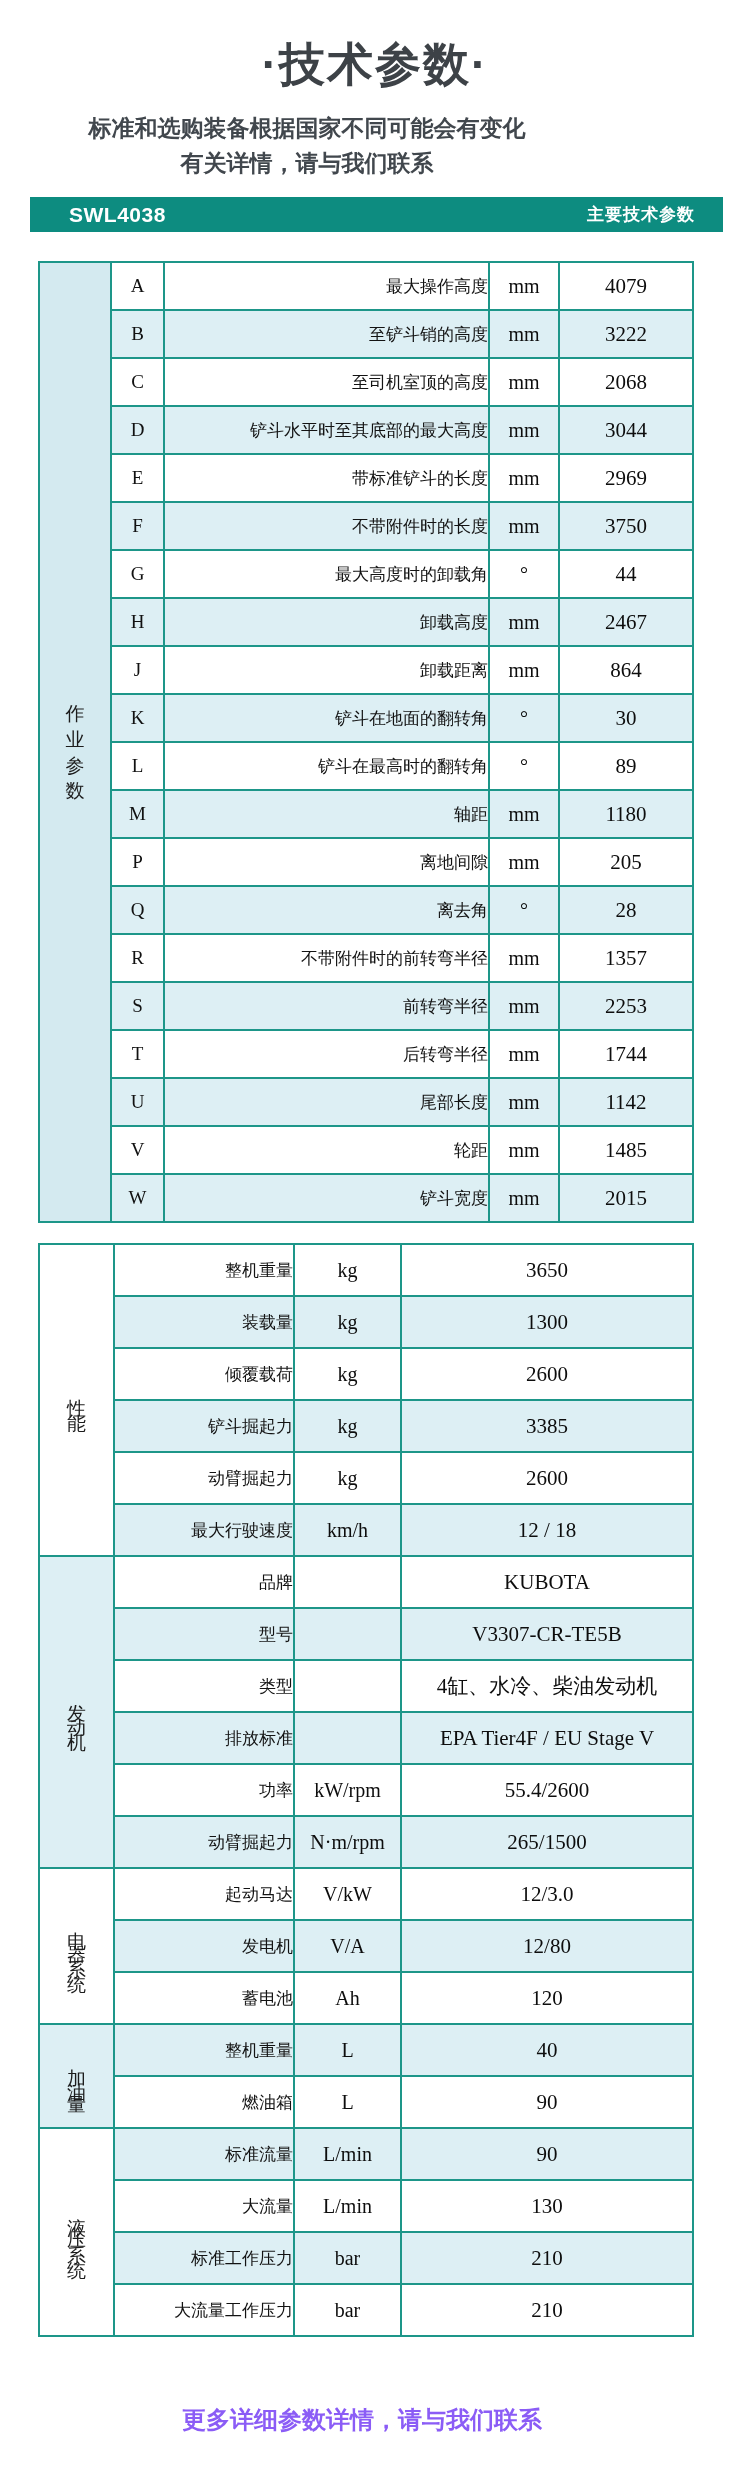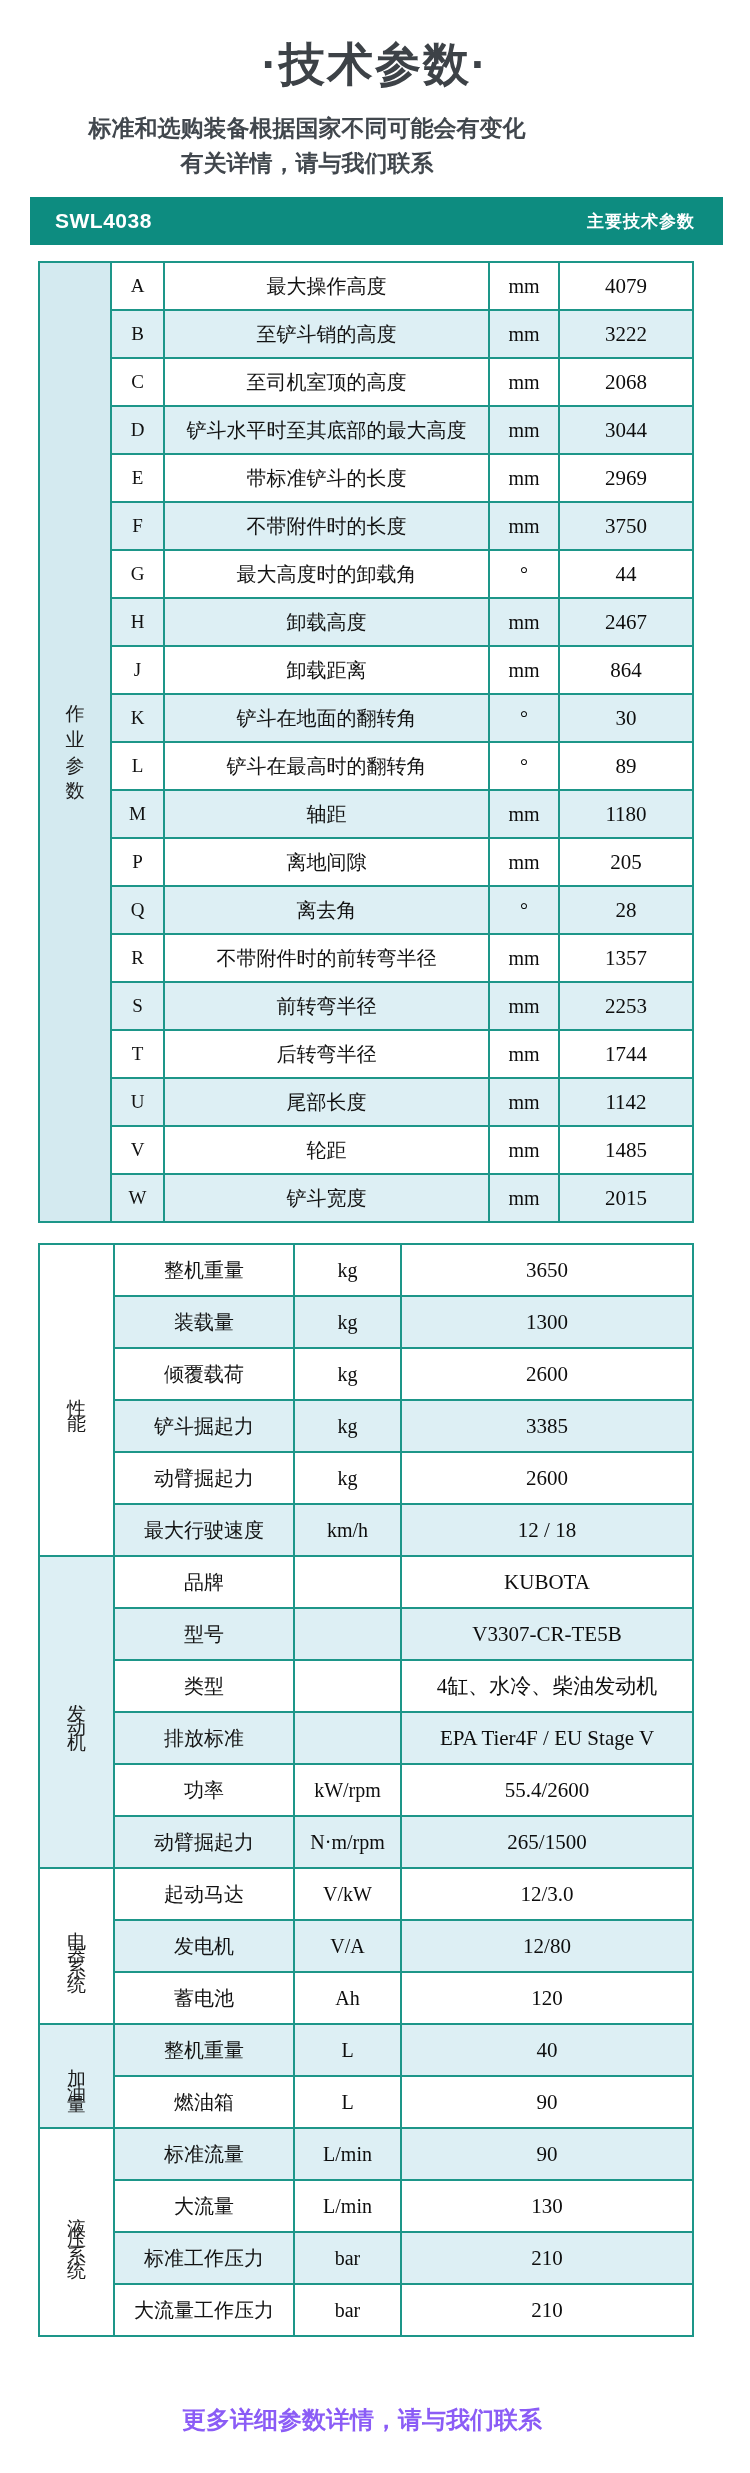--- a/index.html
+++ b/index.html
@@ -19,24 +19,24 @@
     text-align:center;font-size:46px;font-weight:bold;
     color:#3d4247;letter-spacing:2px;line-height:1.25;
   }
   .sub{
     position:absolute;left:0;width:614px;text-align:center;
     font-size:23px;font-weight:bold;color:#41474d;line-height:1.2;
   }
   .sub1{top:99px;}
   .sub2{top:134px;}
   .bar{
-    position:absolute;left:30px;top:181px;width:693px;height:48px;
+    position:absolute;left:30px;top:181px;width:693px;height:35px;
     background:var(--bar);display:flex;align-items:center;
     justify-content:space-between;box-sizing:border-box;
-    padding:0 28px 0 25px;
+    padding:0 28px 0 39px;
   }
   .bar .model{color:#ffffff;font-size:21px;font-weight:bold;letter-spacing:0.5px;}
   .bar .caption{color:#ffffff;font-size:17px;font-weight:bold;letter-spacing:1px;}
   table.t{
     position:absolute;border-collapse:collapse;table-layout:fixed;
     background:#ffffff;
   }
   table.t td{
     border:2px solid var(--border);padding:0;overflow:hidden;
     vertical-align:middle;
@@ -55,21 +55,21 @@
     margin:0 auto;font-size:19px;color:#1c1c1c;
     letter-spacing:0.75em;display:inline-block;
   }
   .vtext-wide{letter-spacing:1.35em;}
   td.key{
     text-align:center;
     font-family:"Liberation Serif","DejaVu Serif",serif;
     font-size:19px;color:#111;
   }
   td.desc,td.desc2{
-    font-size:20px;color:#131313;text-align:center;
+    font-size:17px;color:#131313;text-align:right;
   }
   td.desc{padding-left:12px;}
   td.desc2{padding-left:14px;}
   td.unit,td.value,td.unit2,td.value2{
     text-align:center;
     font-family:"Liberation Serif","DejaVu Serif",serif;
     font-size:20px;color:#0d0d0d;
   }
   td.value,td.value2{font-size:21px;}
   .footer{

